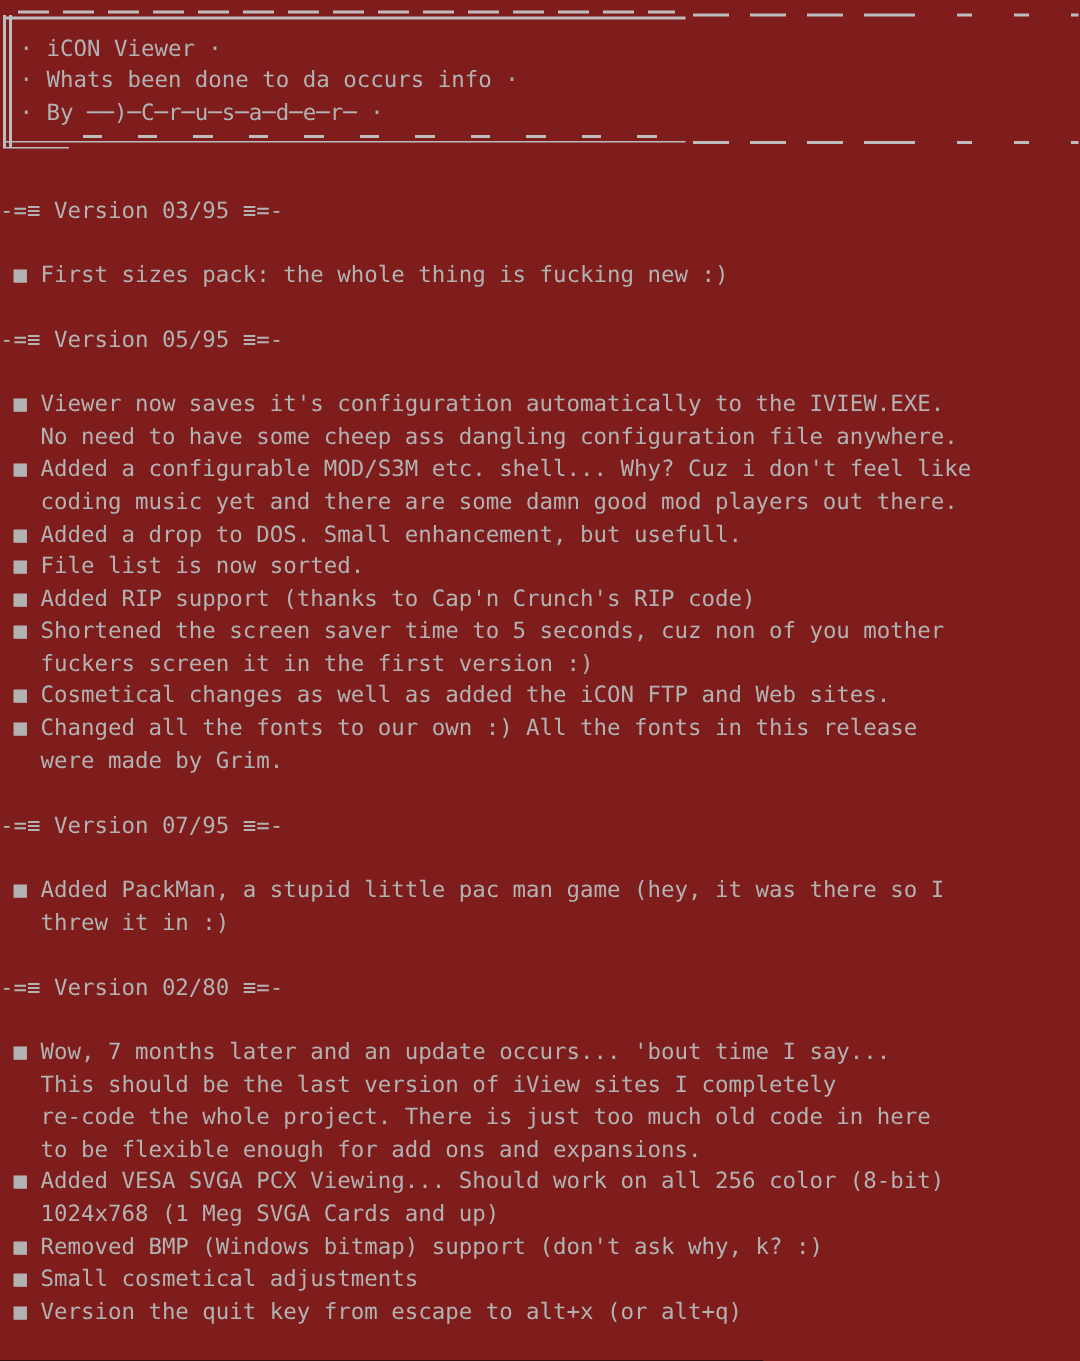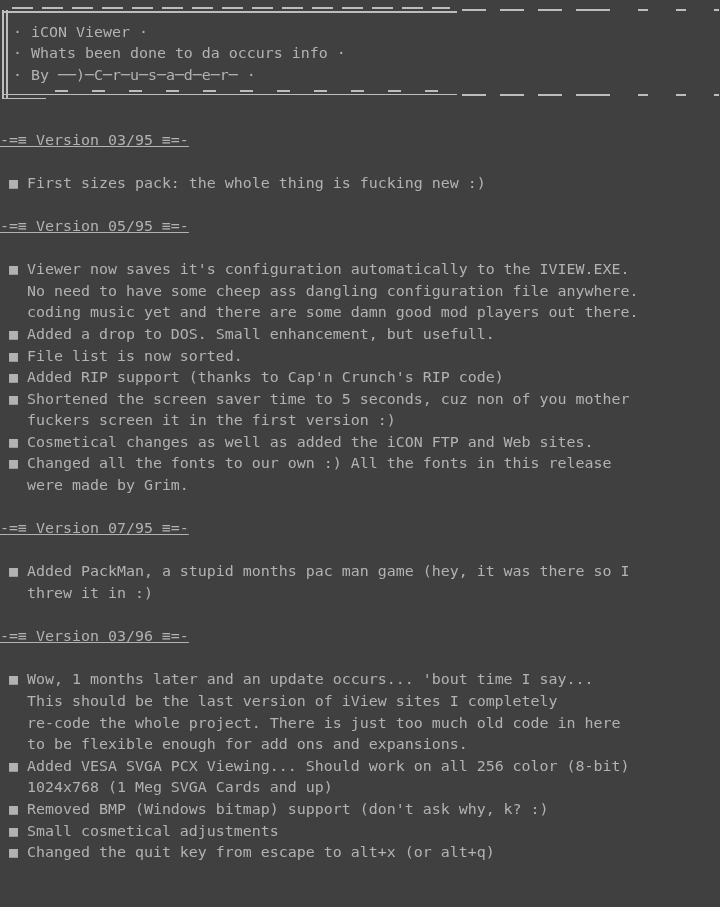--- a/index.html
+++ b/index.html
@@ -1,27 +1,27 @@
 <!DOCTYPE html>
 <html><head>
 <meta charset="utf-8">
 <style>
   html,body{margin:0;padding:0;background:#000;}
   #screen{
     position:relative;
     width:720px;height:907px;
-    background:#404040;
+    background:#7f1d1d;
     overflow:hidden;
     font-family:"DejaVu Sans Mono",monospace;
     font-size:14.95px;
     line-height:21.595px;
     color:#b2b2b2;
   }
   .row{height:21.595px;white-space:pre;}
-  .heading{color:#b2b2b2;text-decoration:underline;}
+  .heading{color:#b2b2b2;}
   
   #titlebox{position:relative;height:107.97px;}
   .tline{height:21.595px;white-space:pre;padding-left:13px;}
   #titlebox .pad{height:21.595px;}
   .bx{position:absolute;background:#bdbdbd;}
   .bxd{position:absolute;}
   .v1{left:2px;top:10px;width:1.5px;height:88px;}
   .v2{left:6px;top:10px;width:1.5px;height:88px;}
   .top-solid{left:2px;top:11px;width:455px;height:1.5px;}
   .top-dash{left:12px;top:6.5px;width:438px;height:2px;
@@ -66,41 +66,42 @@
   <div id="doc">
       <div class="row "></div>
       <div class="row heading">-=≡ Version 03/95 ≡=-</div>
       <div class="row "></div>
       <div class="row "><span> ■ </span><span>First sizes pack: the whole thing is fucking new :)</span></div>
       <div class="row "></div>
       <div class="row heading">-=≡ Version 05/95 ≡=-</div>
       <div class="row "></div>
       <div class="row "><span> ■ </span><span>Viewer now saves it's configuration automatically to the IVIEW.EXE.</span></div>
       <div class="row "><span>   No need to have some cheep ass dangling configuration file anywhere.</span></div>
+      <div class="row "><span> ■ </span><span>Added a configurable MOD/S3M etc. shell... Why? Cuz i don't feel like</span></div>
       <div class="row "><span>   coding music yet and there are some damn good mod players out there.</span></div>
       <div class="row "><span> ■ </span><span>Added a drop to DOS. Small enhancement, but usefull.</span></div>
       <div class="row "><span> ■ </span><span>File list is now sorted.</span></div>
       <div class="row "><span> ■ </span><span>Added RIP support (thanks to Cap'n Crunch's RIP code)</span></div>
       <div class="row "><span> ■ </span><span>Shortened the screen saver time to 5 seconds, cuz non of you mother</span></div>
       <div class="row "><span>   fuckers screen it in the first version :)</span></div>
       <div class="row "><span> ■ </span><span>Cosmetical changes as well as added the iCON FTP and Web sites.</span></div>
       <div class="row "><span> ■ </span><span>Changed all the fonts to our own :) All the fonts in this release</span></div>
       <div class="row "><span>   were made by Grim.</span></div>
       <div class="row "></div>
       <div class="row heading">-=≡ Version 07/95 ≡=-</div>
       <div class="row "></div>
-      <div class="row "><span> ■ </span><span>Added PackMan, a stupid months pac man game (hey, it was there so I</span></div>
+      <div class="row "><span> ■ </span><span>Added PackMan, a stupid little pac man game (hey, it was there so I</span></div>
       <div class="row "><span>   threw it in :)</span></div>
       <div class="row "></div>
-      <div class="row heading">-=≡ Version 03/96 ≡=-</div>
+      <div class="row heading">-=≡ Version 02/80 ≡=-</div>
       <div class="row "></div>
-      <div class="row "><span> ■ </span><span>Wow, 1 months later and an update occurs... 'bout time I say...</span></div>
+      <div class="row "><span> ■ </span><span>Wow, 7 months later and an update occurs... 'bout time I say...</span></div>
       <div class="row "><span>   This should be the last version of iView sites I completely</span></div>
       <div class="row "><span>   re-code the whole project. There is just too much old code in here</span></div>
       <div class="row "><span>   to be flexible enough for add ons and expansions.</span></div>
       <div class="row "><span> ■ </span><span>Added VESA SVGA PCX Viewing... Should work on all 256 color (8-bit)</span></div>
       <div class="row "><span>   1024x768 (1 Meg SVGA Cards and up)</span></div>
       <div class="row "><span> ■ </span><span>Removed BMP (Windows bitmap) support (don't ask why, k? :)</span></div>
       <div class="row "><span> ■ </span><span>Small cosmetical adjustments</span></div>
-      <div class="row "><span> ■ </span><span>Changed the quit key from escape to alt+x (or alt+q)</span></div>
+      <div class="row "><span> ■ </span><span>Version the quit key from escape to alt+x (or alt+q)</span></div>
     </div>
 
 </div>
 
 </body></html>

